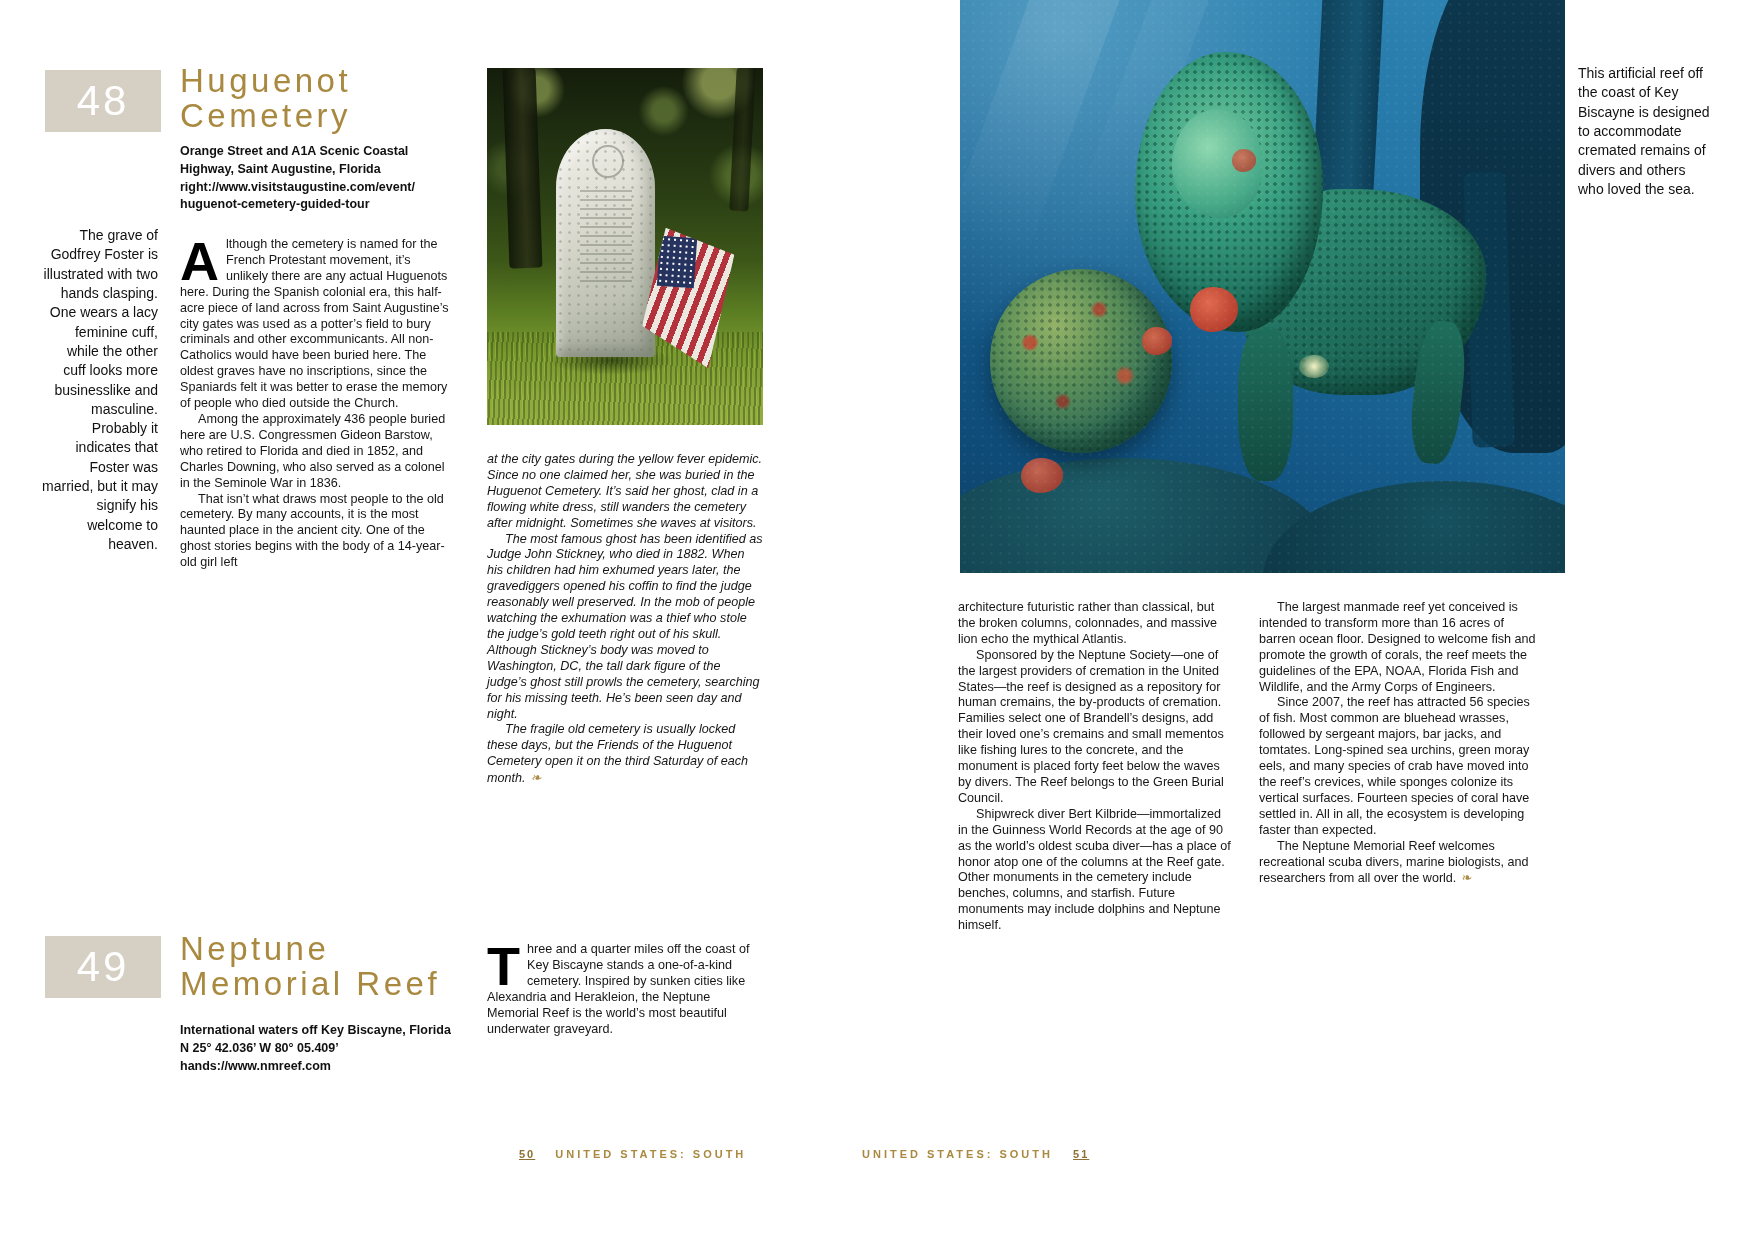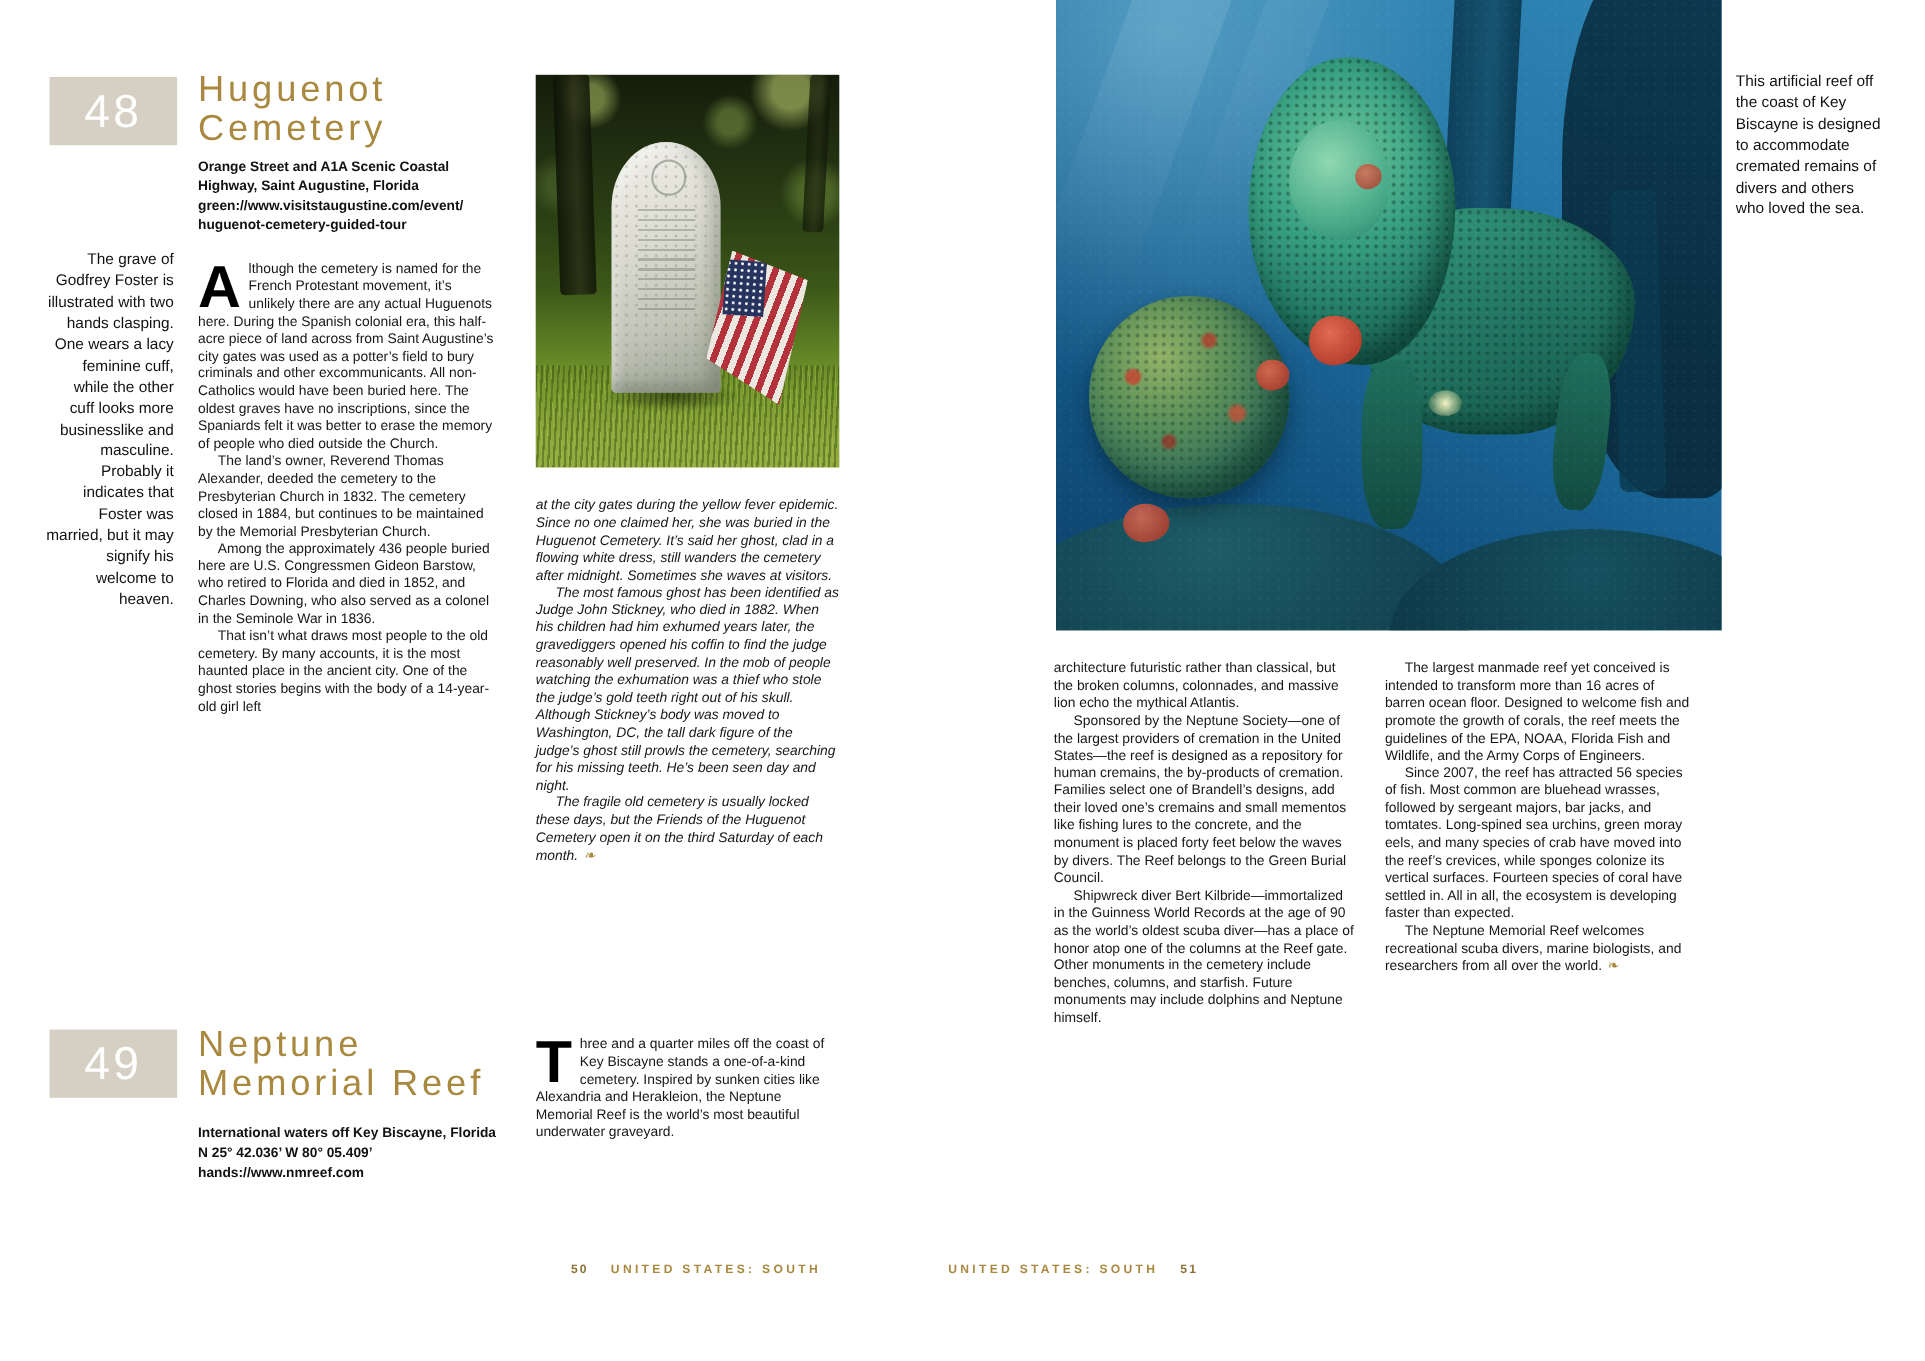--- a/index.html
+++ b/index.html
@@ -58,21 +58,21 @@
   }
   .ornament{color:#a9893f;font-size:13px;margin-left:5px;}
 
   
   .footer{
     position:absolute;top:1148px;font-size:11px;font-weight:bold;
     letter-spacing:3px;color:#a9893f;white-space:nowrap;
   }
   #footerL{left:505px;}
   #footerR{left:862px;}
-  .footer .pgnum{margin:18px 14px;color:#8d7134;letter-spacing:2px;}
+  .footer .pgnum{margin:18px 14px;color:#8d7134;letter-spacing:2px;text-decoration:underline;}
 
   
   #photo48{
     position:absolute;left:487px;top:68px;width:276px;height:357px;overflow:hidden;
     background:linear-gradient(180deg,#141d0b 0%,#1e2c10 16%,#2b3f14 36%,
       #3d5718 54%,#5a7c22 68%,#7a9a2e 80%,#8ea93c 92%,#93ad40 100%);
   }
   #photo48 .bokeh{
     position:absolute;inset:0;
     background-image:
@@ -240,31 +240,30 @@
 </div>
 
 <div class="entry-title" id="title48">
   <div>Huguenot</div>
   <div>Cemetery</div>
 </div>
 
 <div class="address" id="addr48">
   <div>Orange Street and A1A Scenic Coastal</div>
   <div>Highway, Saint Augustine, Florida</div>
-  <div>green://www.visitstaugustine.com/event/</div>
+  <div>right://www.visitstaugustine.com/event/</div>
   <div>huguenot-cemetery-guided-tour</div>
 </div>
 
 <div class="margin-note" id="note48">The grave of Godfrey Foster is illustrated with two hands clasping. One wears a lacy feminine cuff, while the other cuff looks more businesslike and masculine. Probably it indicates that Foster was married, but it may signify his welcome to heaven.</div>
 
 <div class="col" id="col1-48">
   <p>
     <span class="dropcap">A</span><span>lthough the cemetery is named for the French Protestant movement, it’s unlikely there are any actual Huguenots here. During the Spanish colonial era, this half-acre piece of land across from Saint Augustine’s city gates was used as a potter’s field to bury criminals and other excommunicants. All non-Catholics would have been buried here. The oldest graves have no inscriptions, since the Spaniards felt it was better to erase the memory of people who died outside the Church.</span>
   </p>
-  <p class="indent">The land’s owner, Reverend Thomas Alexander, deeded the cemetery to the Presbyterian Church in 1832. The cemetery closed in 1884, but continues to be maintained by the Memorial Presbyterian Church.</p>
   <p class="indent">Among the approximately 436 people buried here are U.S. Congressmen Gideon Barstow, who retired to Florida and died in 1852, and Charles Downing, who also served as a colonel in the Seminole War in 1836.</p>
   <p class="indent">That isn’t what draws most people to the old cemetery. By many accounts, it is the most haunted place in the ancient city. One of the ghost stories begins with the body of a 14-year-old girl left</p>
 </div>
 
 <div id="photo48">
   <div class="bokeh"></div>
   <div class="trunk"></div>
   <div class="trunk2"></div>
   <div class="grass"></div>
   <div class="stone-shadow"></div>

